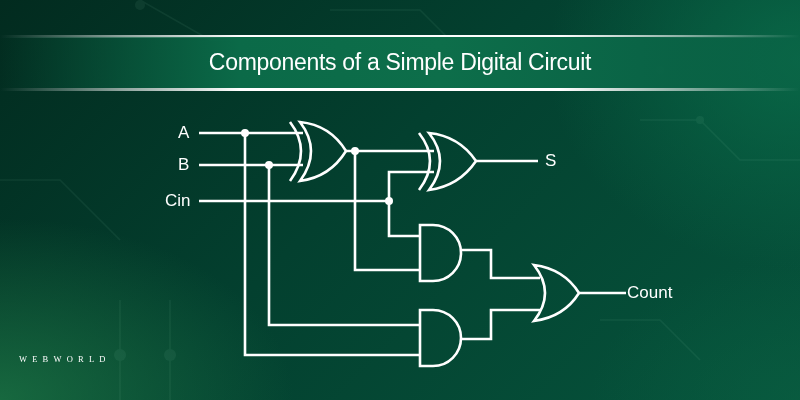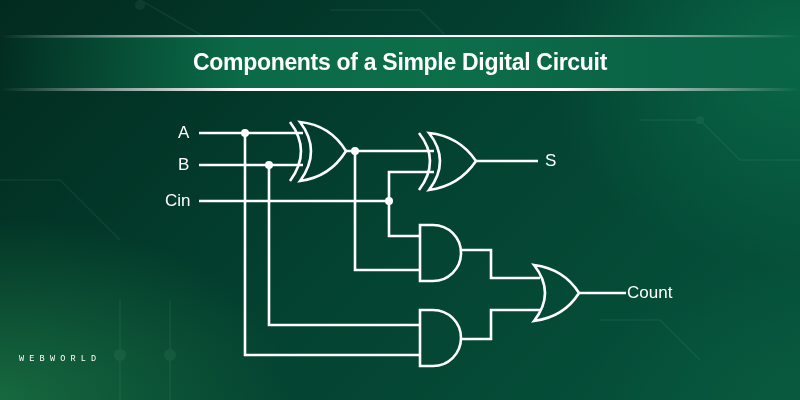--- a/index.html
+++ b/index.html
@@ -48,21 +48,21 @@
     .title {
       position: absolute;
       left: 0;
       top: 37px;
       width: 800px;
       height: 51px;
       line-height: 51px;
       text-align: center;
       color: #ffffff;
       font-family: "Liberation Sans", sans-serif;
-      font-weight: bold;
+      font-weight: normal;
       font-size: 23px;
       letter-spacing: -0.3px;
     }
     svg.circuit {
       position: absolute;
       left: 0;
       top: 0;
     }
     .wire, .gate {
       stroke: #ffffff;
@@ -85,21 +85,21 @@
       color: #ffffff;
     }
     .logo-top {
       font-family: "DejaVu Sans", sans-serif;
       font-weight: bold;
       font-size: 15px;
       letter-spacing: 0.5px;
       line-height: 16px;
     }
     .logo-bottom {
-      font-family: Liberation Mono, monospace;
+      font-family: Liberation Serif, serif;
       font-size: 8.5px;
       letter-spacing: 5.2px;
       line-height: 12px;
       margin-top: 1px;
     }
   </style>
 </head>
 <body>
 
 <div class="bg"></div>

